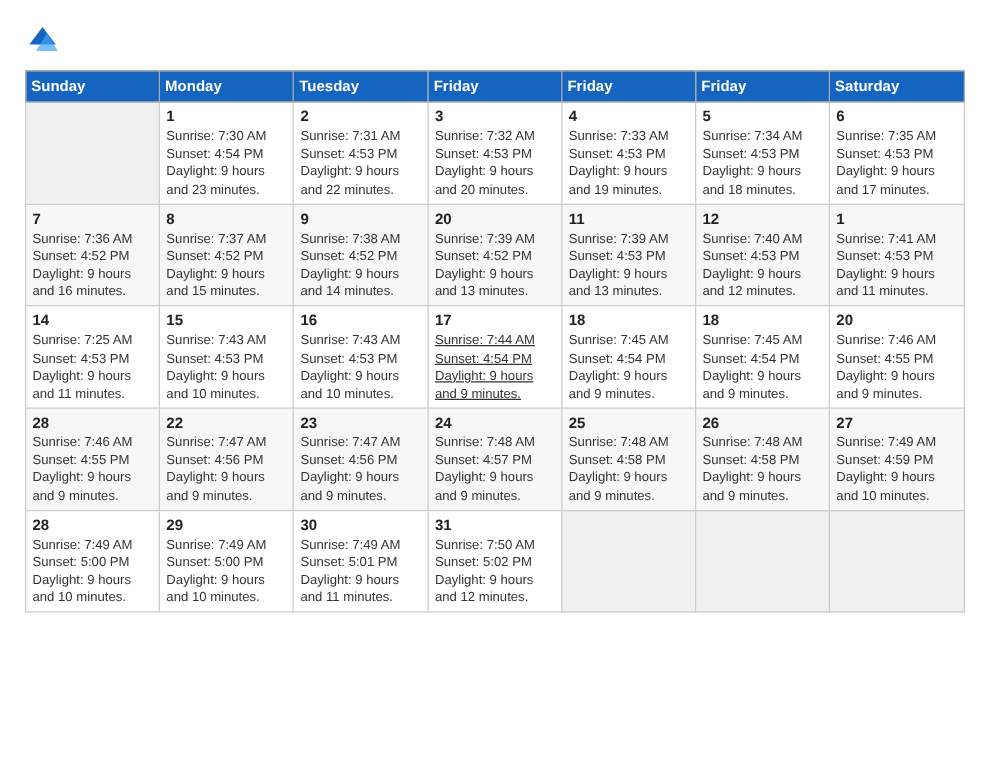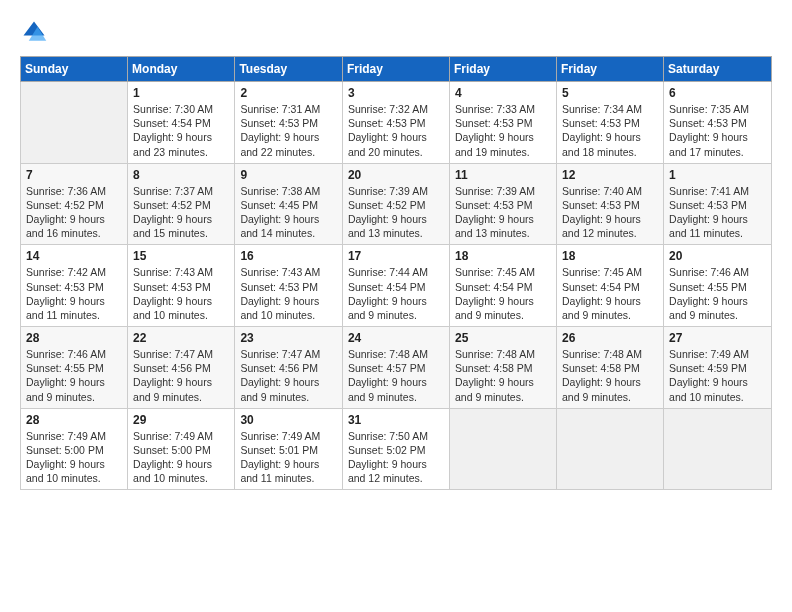--- a/index.html
+++ b/index.html
@@ -183,21 +183,21 @@
           <td>
             <span class="day-num">8</span>
             <div class="day-info" style="white-space: pre-line;">Sunrise: 7:37 AM
 Sunset: 4:52 PM
 Daylight: 9 hours
 and 15 minutes.</div>
           </td>
           <td>
             <span class="day-num">9</span>
             <div class="day-info" style="white-space: pre-line;">Sunrise: 7:38 AM
-Sunset: 4:45 PM
+Sunset: 4:52 PM
 Daylight: 9 hours
 and 14 minutes.</div>
           </td>
           <td>
             <span class="day-num">20</span>
             <div class="day-info" style="white-space: pre-line;">Sunrise: 7:39 AM
 Sunset: 4:52 PM
 Daylight: 9 hours
 and 13 minutes.</div>
           </td>
@@ -219,42 +219,42 @@
             <span class="day-num">1</span>
             <div class="day-info" style="white-space: pre-line;">Sunrise: 7:41 AM
 Sunset: 4:53 PM
 Daylight: 9 hours
 and 11 minutes.</div>
           </td>
         </tr>
         <tr>
           <td>
             <span class="day-num">14</span>
-            <div class="day-info" style="white-space: pre-line;">Sunrise: 7:42 AM
+            <div class="day-info" style="white-space: pre-line;">Sunrise: 7:25 AM
 Sunset: 4:53 PM
 Daylight: 9 hours
 and 11 minutes.</div>
           </td>
           <td>
             <span class="day-num">15</span>
             <div class="day-info" style="white-space: pre-line;">Sunrise: 7:43 AM
 Sunset: 4:53 PM
 Daylight: 9 hours
 and 10 minutes.</div>
           </td>
           <td>
             <span class="day-num">16</span>
             <div class="day-info" style="white-space: pre-line;">Sunrise: 7:43 AM
 Sunset: 4:53 PM
 Daylight: 9 hours
 and 10 minutes.</div>
           </td>
           <td>
             <span class="day-num">17</span>
-            <div class="day-info" style="white-space: pre-line;">Sunrise: 7:44 AM
+            <div class="day-info" style="white-space: pre-line; text-decoration: underline;">Sunrise: 7:44 AM
 Sunset: 4:54 PM
 Daylight: 9 hours
 and 9 minutes.</div>
           </td>
           <td>
             <span class="day-num">18</span>
             <div class="day-info" style="white-space: pre-line;">Sunrise: 7:45 AM
 Sunset: 4:54 PM
 Daylight: 9 hours
 and 9 minutes.</div>

